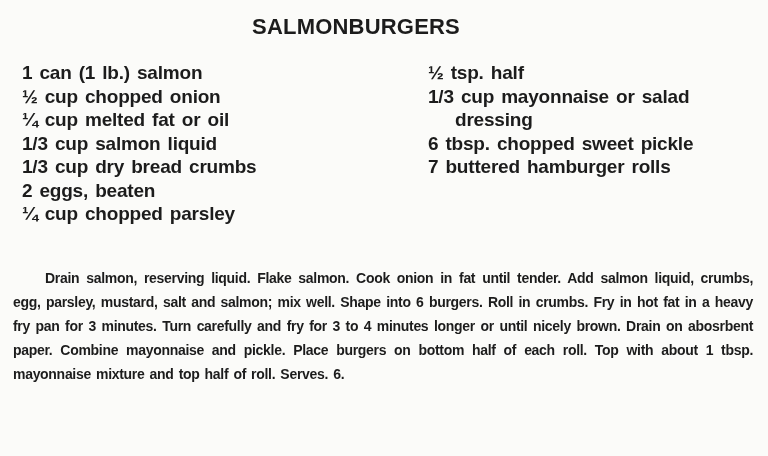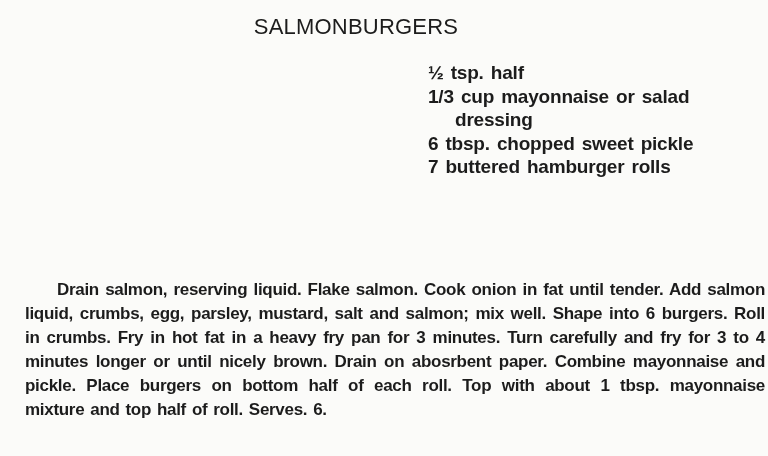--- a/index.html
+++ b/index.html
@@ -24,21 +24,21 @@
   .title {
     position: absolute;
     top: 14px;
     left: 0;
     width: 712px;
     margin: 0;
     text-align: center;
     font-size: 22px;
     line-height: 26px;
     letter-spacing: 0.2px;
-    font-weight: 400;
+    font-weight: 700;
   }
   ul.col {
     list-style: none;
     margin: 0;
     padding: 0;
     position: absolute;
     top: 61px;
     font-size: 19px;
     line-height: 23.5px;
     letter-spacing: -0.2px;
@@ -55,36 +55,45 @@
   ul.col li {
     white-space: pre-line;       
     padding-left: 27px;          
     text-indent: -27px;
   }
   .instructions {
     position: absolute;
     top: 266px;
     left: 13px;
     width: 740px;
-    margin: 12px;
-    font-size: 17px;
+    margin: 0;
+    font-size: 14px;
     line-height: 24px;
     letter-spacing: -0.3px;
     word-spacing: 1.5px;
     text-align: justify;
     text-indent: 32px;
   }
 </style>
 </head>
 <body>
 
 <div class="page">
 
   <h1 class="title">SALMONBURGERS</h1>
 
+  <ul class="col col-left">
+    <li>1 can (1 lb.) salmon</li>
+    <li>½ cup chopped onion</li>
+    <li>¼ cup melted fat or oil</li>
+    <li>1/3 cup salmon liquid</li>
+    <li>1/3 cup dry bread crumbs</li>
+    <li>2 eggs, beaten</li>
+    <li>¼ cup chopped parsley</li>
+  </ul>
 
   <ul class="col col-right">
     <li>½ tsp. half</li>
     <li>1/3 cup mayonnaise or salad
 dressing</li>
     <li>6 tbsp. chopped sweet pickle</li>
     <li>7 buttered hamburger rolls</li>
   </ul>
 
   <p class="instructions">Drain salmon, reserving liquid. Flake salmon. Cook onion in fat until tender. Add salmon liquid, crumbs, egg, parsley, mustard, salt and salmon; mix well. Shape into 6 burgers. Roll in crumbs. Fry in hot fat in a heavy fry pan for 3 minutes. Turn carefully and fry for 3 to 4 minutes longer or until nicely brown. Drain on abosrbent paper. Combine mayonnaise and pickle. Place burgers on bottom half of each roll. Top with about 1 tbsp. mayonnaise mixture and top half of roll. Serves. 6.</p>

